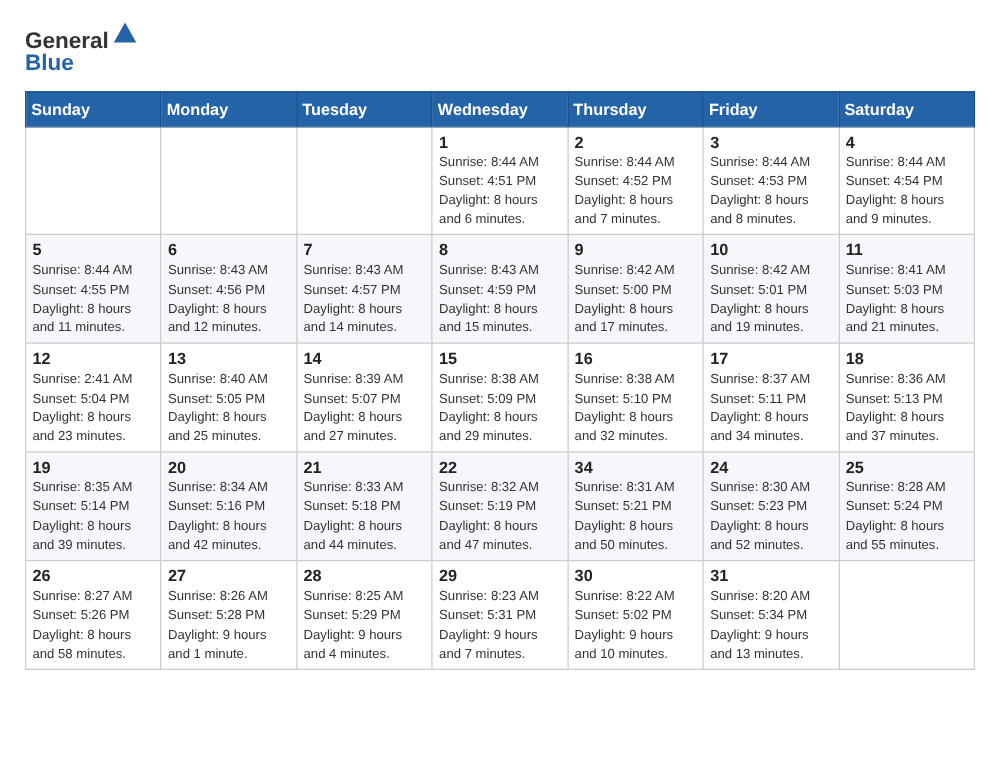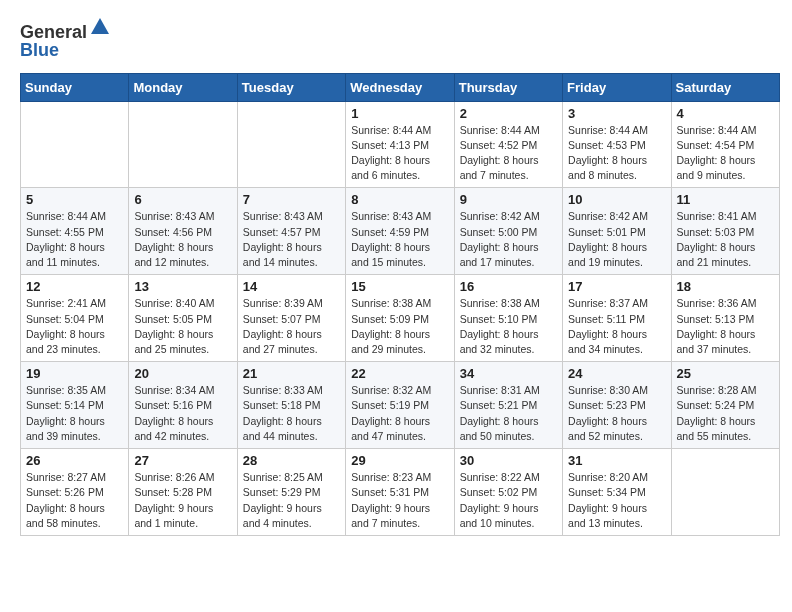--- a/index.html
+++ b/index.html
@@ -125,21 +125,21 @@
         </tr>
     </thead>
     <tbody id="calendar-body">
     <tr>
           <td class="empty-cell"></td>
           <td class="empty-cell"></td>
           <td class="empty-cell"></td>
           <td>
             <span class="day-number">1</span>
             <div class="day-info">Sunrise: 8:44 AM
-Sunset: 4:13 PM
+Sunset: 4:51 PM
 Daylight: 8 hours and 6 minutes.</div>
           </td>
           <td>
             <span class="day-number">2</span>
             <div class="day-info">Sunrise: 8:44 AM
 Sunset: 4:52 PM
 Daylight: 8 hours and 7 minutes.</div>
           </td>
           <td>
             <span class="day-number">3</span>

